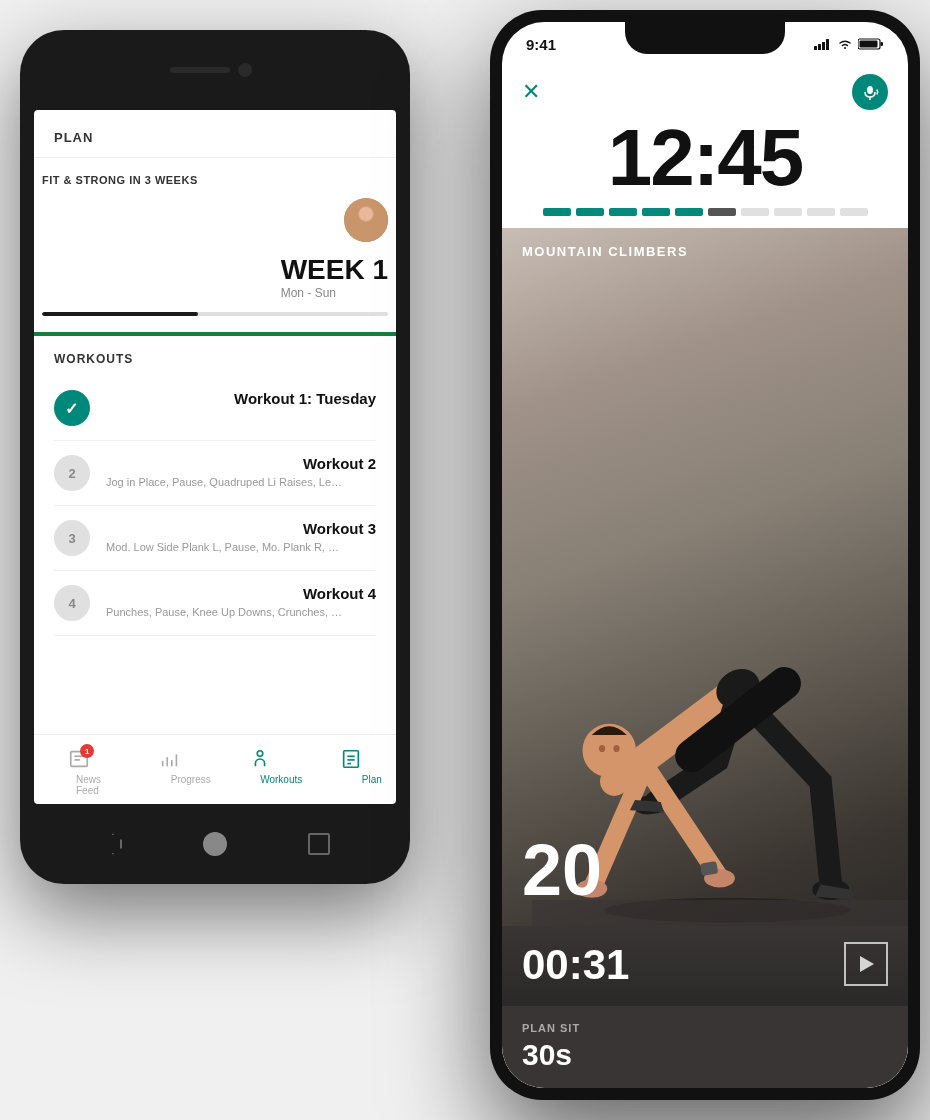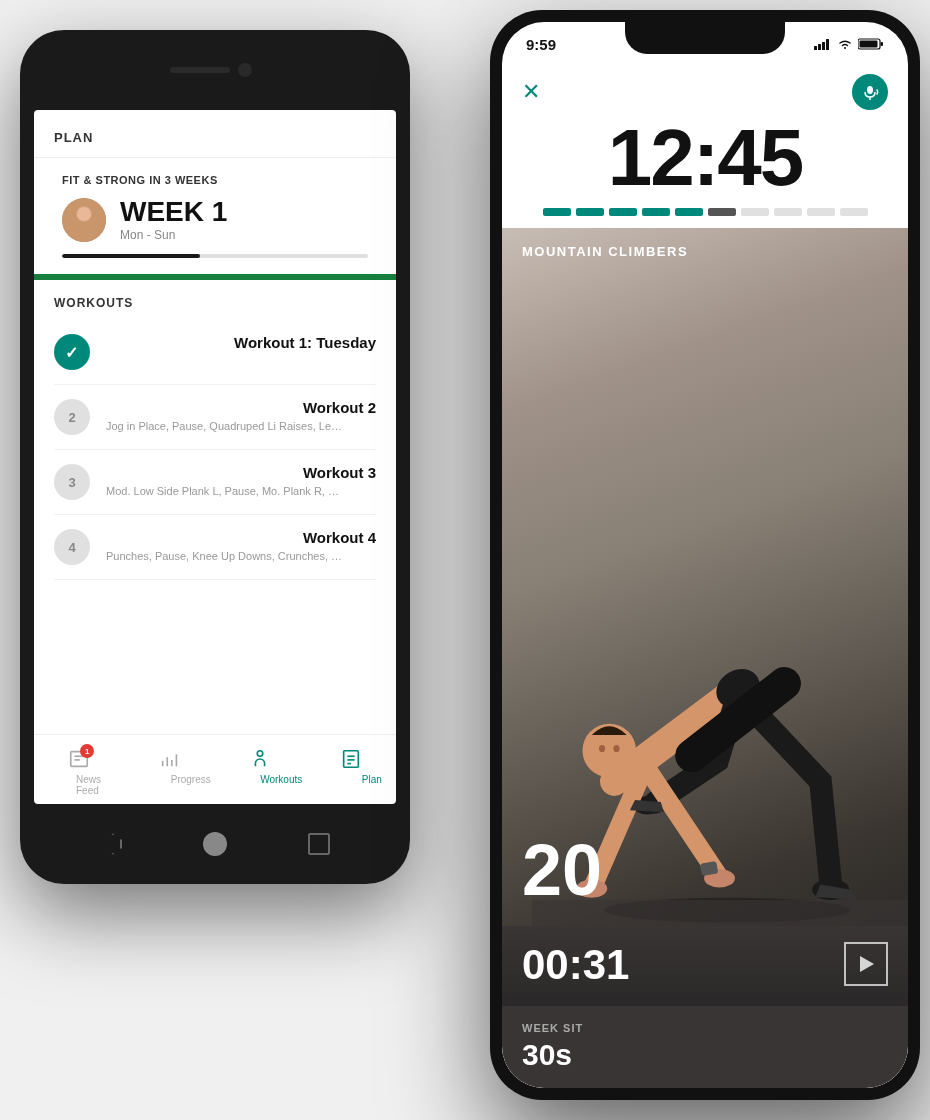--- a/index.html
+++ b/index.html
@@ -115,36 +115,37 @@
 
     .plan-title {
       font-size: 13px;
       font-weight: 700;
       letter-spacing: 1px;
       color: #333;
     }
 
     
     .week-section {
-      padding: 16px 28px;
-      border-bottom: 6px solid #15803d;
+      padding: 16px 8px;
+      border-bottom: 4px solid #15803d;
     }
 
     .plan-name {
       font-size: 11px;
       font-weight: 700;
       letter-spacing: 0.5px;
       color: #333;
       margin-bottom: 12px;
     }
 
     .week-info {
       display: flex;
       align-items: flex-end;
       gap: 14px;
+      flex-direction: column;
     }
 
     .avatar-circle {
       width: 44px;
       height: 44px;
       border-radius: 50%;
       background: linear-gradient(135deg, #c9a88a, #8b6355);
       flex-shrink: 0;
       overflow: hidden;
       display: flex;
@@ -676,21 +677,21 @@
       <div style="width:22px;height:22px;border:2px solid #666;border-radius:2px;"></div>
     </div>
   </div>
 
   <div class="phone-right">
     <div class="phone-right-inner">
 
       <div class="notch"></div>
 
       <div class="iphone-status-bar">
-        <span class="status-time">9:59</span>
+        <span class="status-time">9:41</span>
         <div class="status-icons">
 
           <svg width="18" height="12" viewBox="0 0 18 12">
             <rect x="0" y="8" width="3" height="4" rx="0.5" fill="#111"></rect>
             <rect x="4" y="6" width="3" height="6" rx="0.5" fill="#111"></rect>
             <rect x="8" y="4" width="3" height="8" rx="0.5" fill="#111"></rect>
             <rect x="12" y="1" width="3" height="11" rx="0.5" fill="#111"></rect>
           </svg>
 
           <svg width="16" height="12" viewBox="0 0 16 12">
@@ -794,21 +795,21 @@
           <div class="exercise-timer-bottom" style="z-index:3;">00:31</div>
 
           <div class="play-btn" style="z-index:3;">
             <svg width="20" height="20" viewBox="0 0 20 20">
               <polygon points="4,2 18,10 4,18" fill="rgba(255,255,255,0.8)"></polygon>
             </svg>
           </div>
         </div>
 
         <div class="next-exercise">
-          <div class="next-label">WEEK SIT</div>
+          <div class="next-label">PLAN SIT</div>
           <div class="next-name">30s</div>
         </div>
 
       </div>
     </div>
   </div>
 
 </div>
 
 </body></html>

